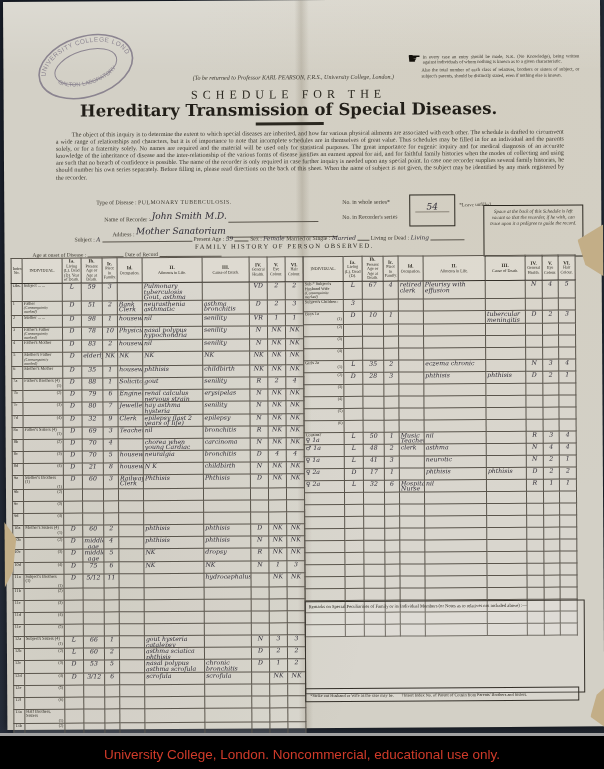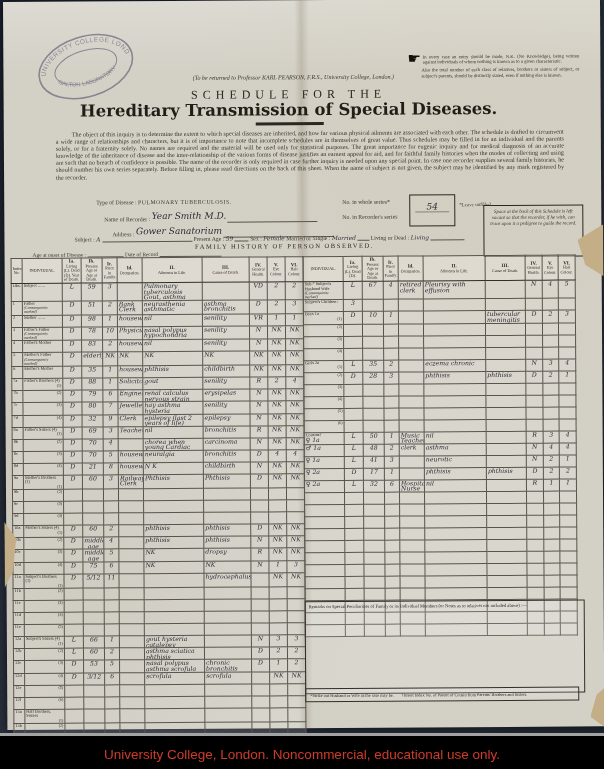--- a/index.html
+++ b/index.html
@@ -106,34 +106,34 @@
 
     <div class="intro">The object of this inquiry is to determine the extent to which special diseases are inherited, and how far various physical ailments are associated with each other.  The schedule is drafted to circumvent a wide range of relationships and characters, but it is of importance to note that incomplete schedules are in themselves of great value.  Thus schedules may be filled in for an individual and the parents solely, or for a fraternity solely.  No names are required and the material will be used only for statistical purposes.  The great importance for eugenic inquiry and for medical diagnosis of an accurate knowledge of the inheritance of disease and the inter-relationship of the various forms of disease justifies an earnest appeal for aid, and for faithful family histories when the modes of collecting and using are such that no breach of confidence is possible.  The name of the recorder is only required in case further inquiry is needed upon any special point.  In case one recorder supplies several family histories, he should number his own series separately.  Before filling in, please read directions on the back of this sheet.  When the name of subject is not given, the subject may be identified by any mark registered by the recorder.</div>
 
     <div class="fline" style="left:92px;top:198px;">
       <span>Type of Disease :</span>
       <span style="letter-spacing:.5px;">PULMONARY TUBERCULOSIS.</span>
     </div>
 
     <div class="fline" style="left:100px;top:212px;">
       <span>Name of Recorder :</span>
-      <span class="hw hwbig" style="position:relative;top:-2px;">Year Smith M.D.</span>
+      <span class="hw hwbig" style="position:relative;top:-2px;">John Smith M.D.</span>
       <span class="fill" style="width:90px;"></span>
     </div>
 
     <div class="fline" style="left:338px;top:199px;">No. in whole series*</div>
     <div class="fline" style="left:338px;top:214px;">No. in Recorder's series</div>
     <div class="seriesbox">
       <span class="v hw">54</span>
     </div>
     <div class="leaveu">*Leave unfilled.</div>
 
     <div class="fline" style="left:108px;top:227px;">
       <span>Address :</span>
-      <span class="hw hwbig" style="position:relative;top:-2px;">Gower Sanatorium</span>
+      <span class="hw hwbig" style="position:relative;top:-2px;">Mother Sanatorium</span>
       <span class="fill" style="width:110px;"></span>
     </div>
 
     <div class="spacebox">Space at the back of this Schedule is left vacant so that the recorder, if he wish, can trace upon it a pedigree to guide the record.</div>
 
     <div class="fline" style="left:70px;top:233px;">
       <span>Subject :</span>
       <span class="hw">A</span>
       <span class="fill" style="width:90px;"></span>
       <span>Present Age :</span>

